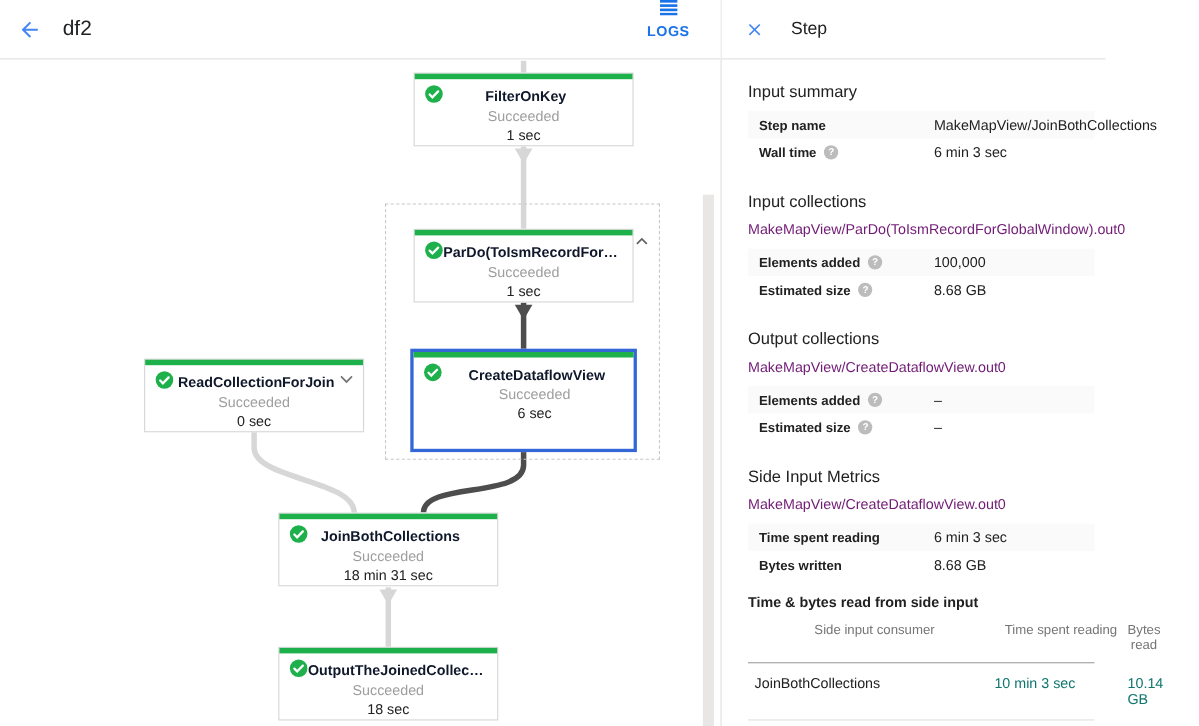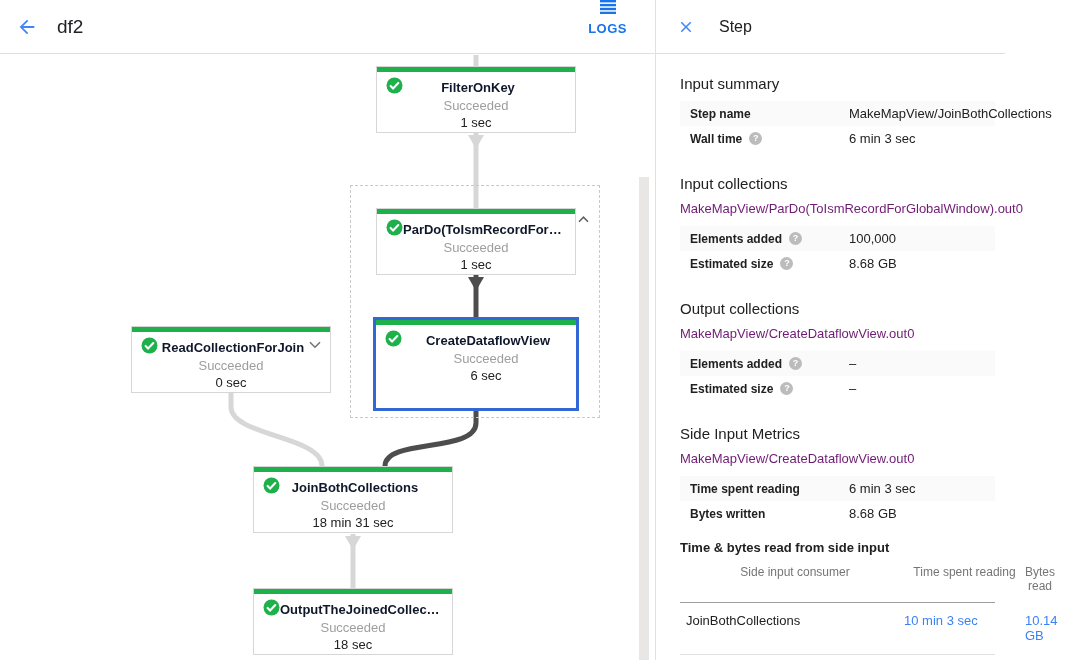--- a/index.html
+++ b/index.html
@@ -60,21 +60,21 @@
   .help { width:13px; height:13px; border-radius:50%; background:#bcbcbc; color:#fff;
     font-size:9px; font-weight:bold; display:inline-flex; align-items:center;
     justify-content:center; cursor:pointer; line-height:1; }
   .help::after { content:"?"; }
 
   .tbl-heading { font-size:13px; font-weight:bold; color:#212121; margin:14px 0 6px; }
   .tbl-header-row { display:grid; grid-template-columns:218px 121px 1fr;
     font-size:12px; color:#757575; padding:4px 0 9px 6px; border-bottom:1px solid #9e9e9e;text-align:center; }
   .tbl-row { display:grid; grid-template-columns:218px 121px 1fr; font-size:13px;
     padding:10px 0 11px 6px; border-bottom:1px solid #e0e0e0; }
-  .tbl-row .cell-muted { color:#3b82f6; }
+  .tbl-row .cell-muted { color:#0f766e; }
 </style>
 </head>
 <body>
 
 <header class="topbar">
   <button class="back-btn">
     <svg width="22" height="22" viewBox="0 0 24 24" fill="#4285f4">
         <path d="M20 11H7.83l5.59-5.59L12 4l-8 8 8 8 1.41-1.41L7.83 13H20v-2z"></path>
       </svg>
   </button>

